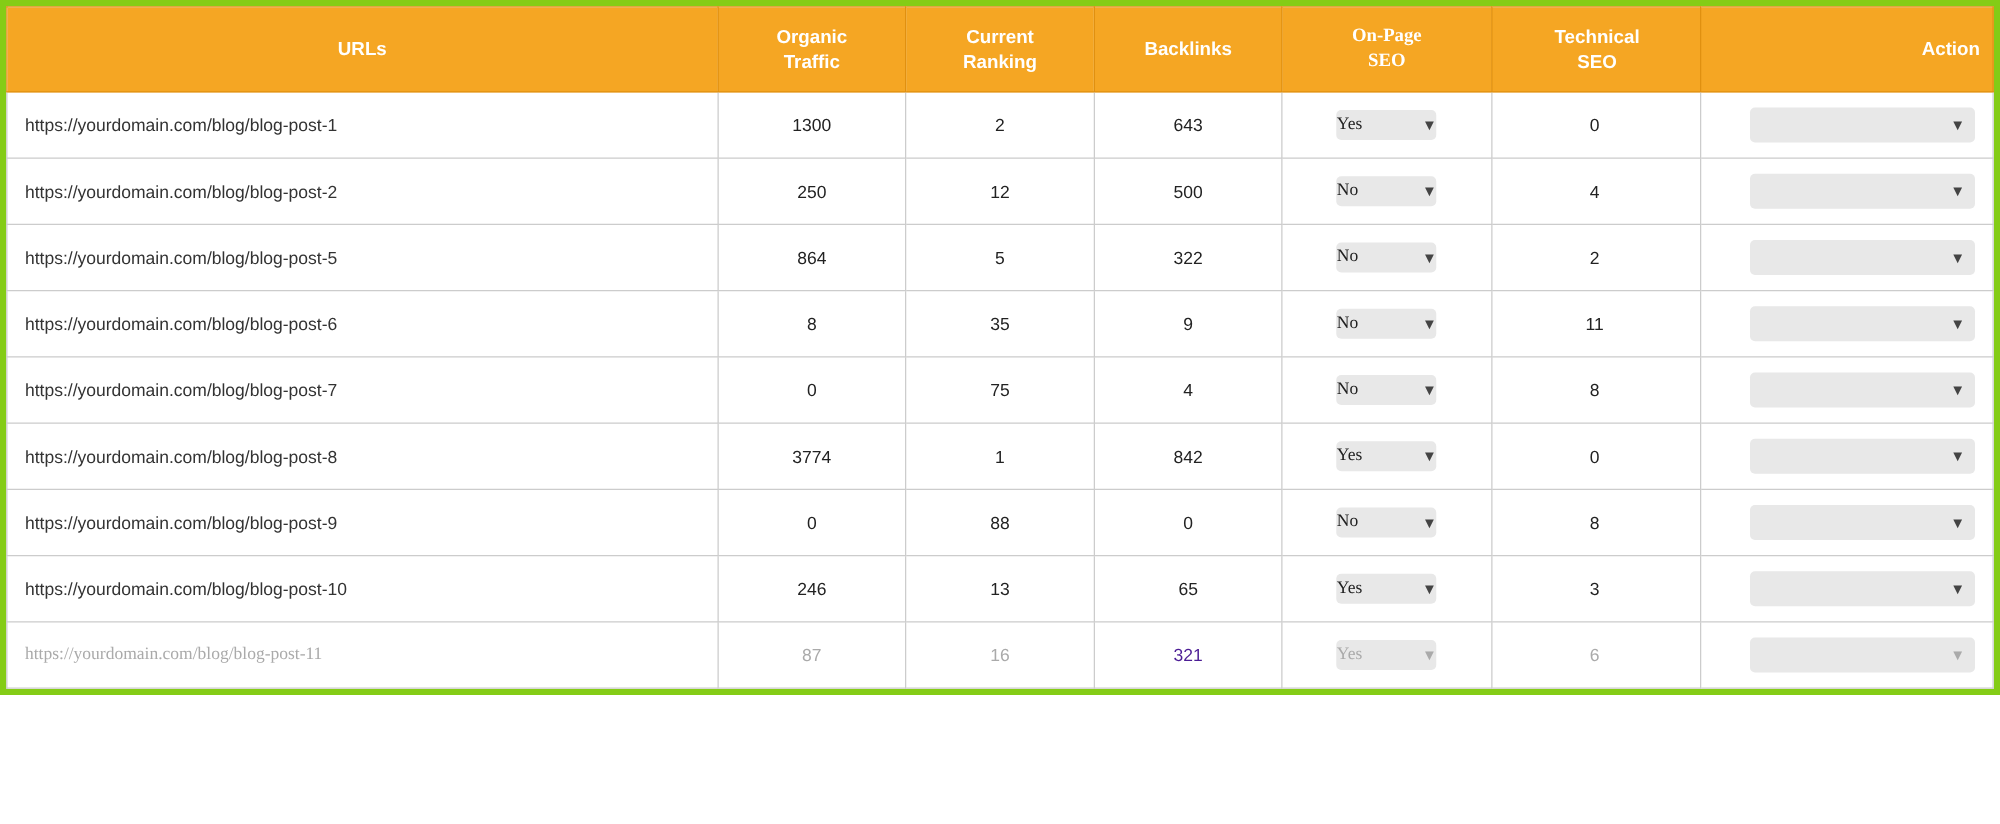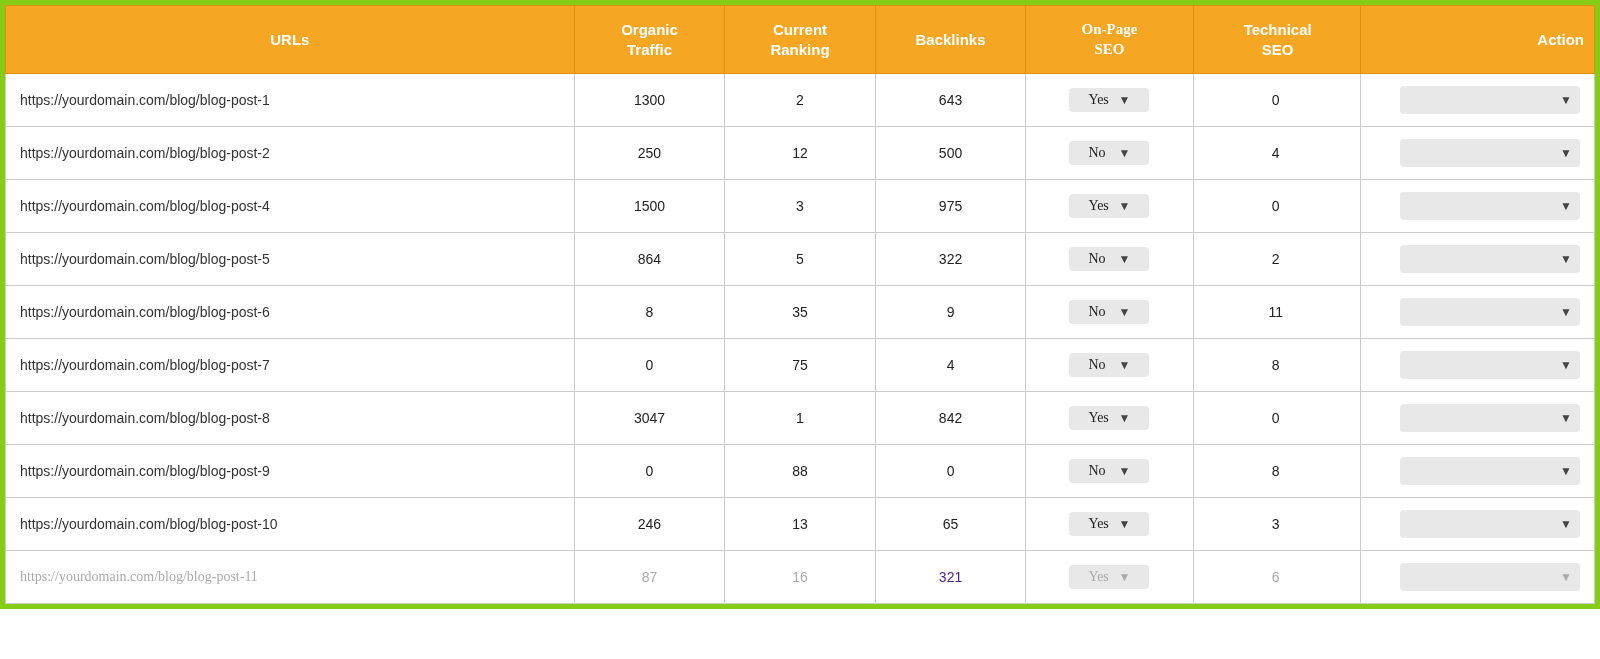--- a/index.html
+++ b/index.html
@@ -60,21 +60,21 @@
       color: #aaa;
       font-family: Liberation Serif, serif;
     }
 
     .dropdown-cell {
       display: inline-flex;
       align-items: center;
       justify-content: space-between;
       background: #e8e8e8;
       border-radius: 4px;
-      padding: 4px 19px;
+      padding: 4px 0;
       min-width: 80px;
       cursor: pointer;
     }
 
     .dropdown-cell .arrow {
       margin-left: 6px;
       font-size: 12px;
       color: #444;
     }
 
@@ -165,34 +165,20 @@
           <td class="col-onpage"><div class="dropdown-cell">
               <span>No</span>
               <span class="arrow">▼</span>
             </div></td>
           <td class="col-technical">4</td>
           <td class="col-action"><div class="action-dropdown">
               <span class="arrow">▼</span>
             </div></td>
         </tr>
         <tr>
-          <td class="col-url">https://yourdomain.com/blog/blog-post-4</td>
-          <td class="col-organic">1500</td>
-          <td class="col-ranking">3</td>
-          <td class="col-backlinks">975</td>
-          <td class="col-onpage"><div class="dropdown-cell">
-              <span>Yes</span>
-              <span class="arrow">▼</span>
-            </div></td>
-          <td class="col-technical">0</td>
-          <td class="col-action"><div class="action-dropdown">
-              <span class="arrow">▼</span>
-            </div></td>
-        </tr>
-        <tr>
           <td class="col-url">https://yourdomain.com/blog/blog-post-5</td>
           <td class="col-organic">864</td>
           <td class="col-ranking">5</td>
           <td class="col-backlinks">322</td>
           <td class="col-onpage"><div class="dropdown-cell">
               <span>No</span>
               <span class="arrow">▼</span>
             </div></td>
           <td class="col-technical">2</td>
           <td class="col-action"><div class="action-dropdown">
@@ -222,21 +208,21 @@
               <span>No</span>
               <span class="arrow">▼</span>
             </div></td>
           <td class="col-technical">8</td>
           <td class="col-action"><div class="action-dropdown">
               <span class="arrow">▼</span>
             </div></td>
         </tr>
         <tr>
           <td class="col-url">https://yourdomain.com/blog/blog-post-8</td>
-          <td class="col-organic">3047</td>
+          <td class="col-organic">3774</td>
           <td class="col-ranking">1</td>
           <td class="col-backlinks">842</td>
           <td class="col-onpage"><div class="dropdown-cell">
               <span>Yes</span>
               <span class="arrow">▼</span>
             </div></td>
           <td class="col-technical">0</td>
           <td class="col-action"><div class="action-dropdown">
               <span class="arrow">▼</span>
             </div></td>

